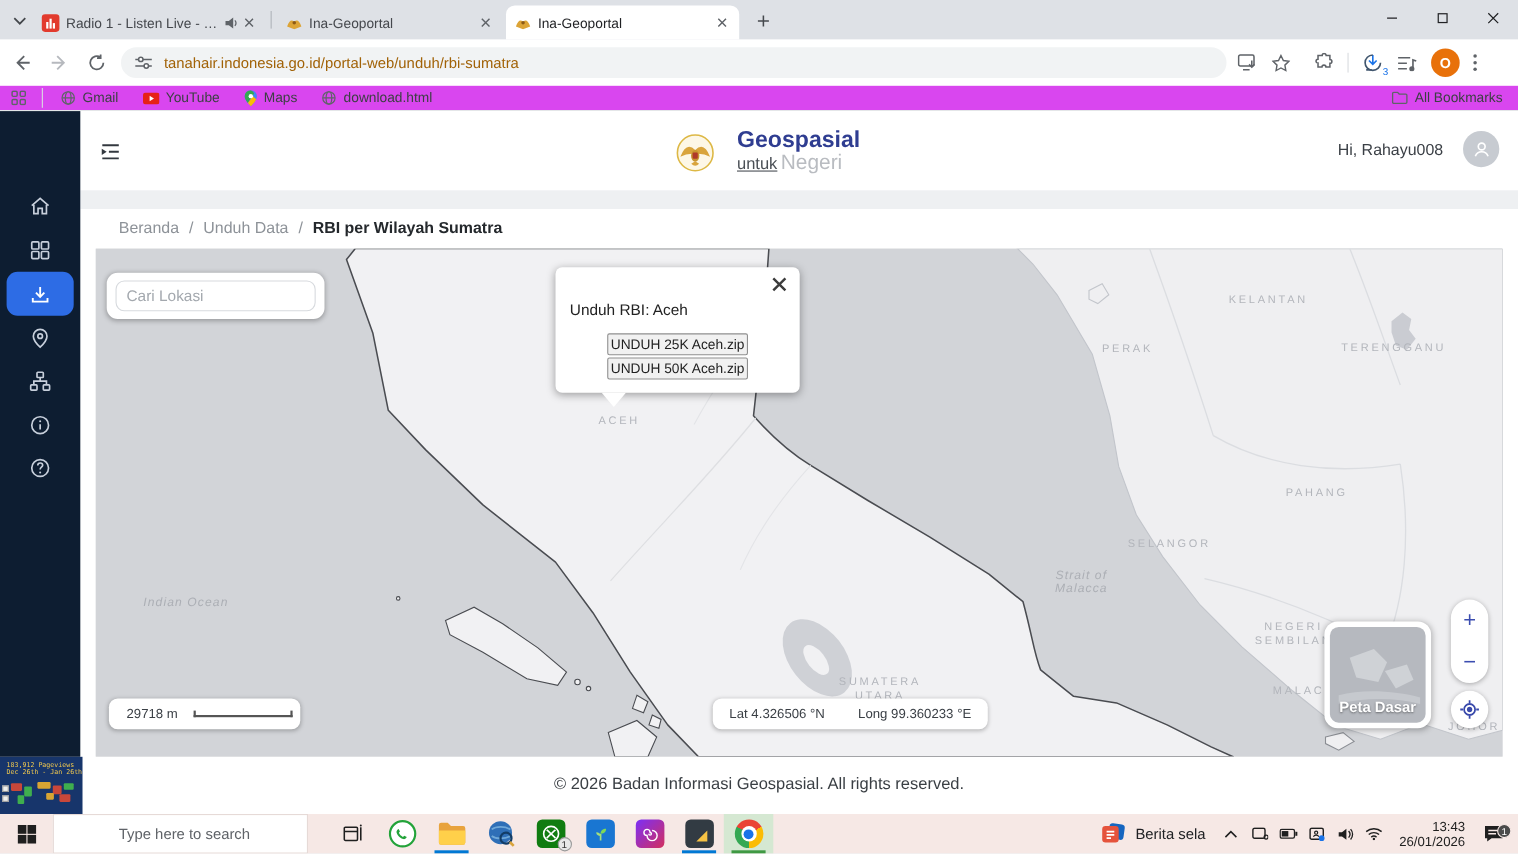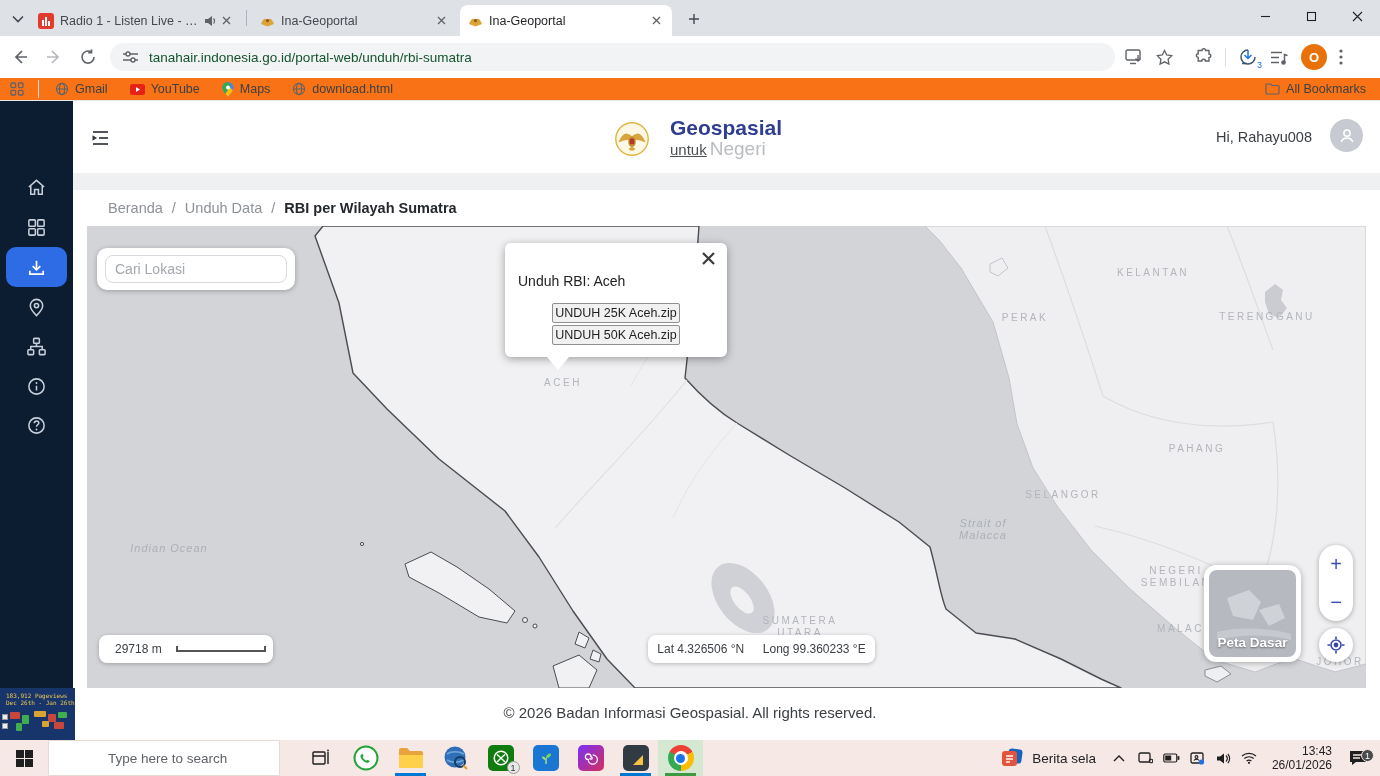--- a/index.html
+++ b/index.html
@@ -19,28 +19,28 @@
   .wincontrols { right:0; top:0; height:36px; display:flex; }
   .wincontrols .wbtn { width:46px; height:32px; display:flex; align-items:center; justify-content:center; color:#202124; }
   .favicon-radio { width:16px; height:16px; border-radius:3px; background:#e23b2e; display:flex; align-items:flex-end; justify-content:center; gap:1px; padding:3px; }
   .favicon-radio i { display:block; width:2px; background:#fff; }
 
   
   .toolbar { left:0; top:36px; width:1380px; height:42px; background:#fff; display:flex; align-items:center; }
   .navbtn { width:28px; height:28px; display:flex; align-items:center; justify-content:center; color:#5f6368; margin-left:6px; }
   .navbtn.disabled { color:#b6b9be; }
   .omnibox { margin-left:8px; width:1005px; height:28px; background:#f1f3f4; border-radius:14px; display:flex; align-items:center; padding:0 12px; }
-  .omnibox .url { font-size:13.5px; color:#14532d; margin-left:10px; }
+  .omnibox .url { font-size:13.5px; color:#a16207; margin-left:10px; }
   .tool-right { display:flex; align-items:center; margin-left:10px; gap:12px; color:#5f6368; }
   .avatar-o { width:26px; height:26px; border-radius:50%; background:#e8710a; color:#fff; font-size:13px; font-weight:bold; display:flex; align-items:center; justify-content:center; }
   .dl-badge { font-size:9px; color:#1a73e8; position:absolute; right:-4px; bottom:-3px; }
   .vsep { width:1px; height:18px; background:#dadce0; }
 
   
-  .bookmarks { left:0; top:78px; width:1380px; height:23px; background:#f97316; border-bottom:1px solid #e4e6e8; display:flex; align-items:center; font-size:12.5px; color:#3c4043; }
+  .bookmarks { left:0; top:78px; width:1380px; height:23px; background:#d946ef; border-bottom:1px solid #e4e6e8; display:flex; align-items:center; font-size:12.5px; color:#3c4043; }
   .bm { display:flex; align-items:center; gap:6px; margin-right:22px; }
   .bm-left { display:flex; align-items:center; margin-left:10px; }
   .allbm { position:absolute; right:14px; display:flex; align-items:center; gap:6px; }
   .ico-globe { width:14px; height:14px; }
 
   
   .page { left:0; top:101px; width:1380px; height:639px; background:#fff; }
   .appheader { left:0; top:0; width:1380px; height:72px; background:#fff; }
   .logo { left:614px; top:16px; display:flex; align-items:center; gap:20px; position:absolute; }
   .logo-text .l1 { font-size:21px; font-weight:bold; color:#2f3d91; line-height:21px; }
@@ -68,21 +68,21 @@
   .searchbox input { border:none; outline:none; flex:1; font-size:14px; color:#0c4a6e; font-family:"Liberation Sans",sans-serif; background:transparent; }
   .searchbox input::placeholder { color:#a3a8ae; }
   .popup { left:418px; top:17px; width:222px; height:114px; background:#fff; border-radius:6px; box-shadow:0 2px 8px rgba(0,0,0,.35); z-index:3; }
   .popup .tail { position:absolute; left:42px; top:114px; width:0; height:0; border:11px solid transparent; border-top:13px solid #fff; border-bottom:0; }
   .popup-title { position:absolute; left:13px; top:30px; font-size:14px; color:#222; }
   .popup-close { position:absolute; right:10px; top:8px; width:16px; height:16px; color:#3c3c3c; }
   .dlbtn { position:absolute; left:47px; width:128px; height:20px; background:#f1f1f1; border:1px solid #8f8f8f; border-radius:2px; font-size:12.5px; color:#1f1f1f; display:flex; align-items:center; justify-content:center; }
   .scalebox { left:12px; top:409px; width:174px; height:28px; background:#fff; border-radius:8px; box-shadow:0 1px 4px rgba(0,0,0,.25); display:flex; align-items:center; z-index:2; }
   .scalebox .txt { font-size:12px; color:#3a3f45; margin-left:16px; }
   .scalebar { margin-left:14px; width:90px; height:6px; border-bottom:2px solid #555; border-left:2px solid #555; border-right:2px solid #555; }
-  .coordbox { left:561px; top:409px; width:227px; height:28px; background:#fff; border-radius:8px; box-shadow:0 1px 4px rgba(0,0,0,.25); display:flex; align-items:center; justify-content:space-around; font-size:12px; color:#3a3f45; z-index:2; }
+  .coordbox { left:561px; top:409px; width:250px; height:28px; background:#fff; border-radius:8px; box-shadow:0 1px 4px rgba(0,0,0,.25); display:flex; align-items:center; justify-content:space-around; font-size:12px; color:#3a3f45; z-index:2; }
   .basemap { left:1117px; top:339px; width:97px; height:97px; background:#fff; border-radius:12px; box-shadow:0 1px 6px rgba(0,0,0,.3); padding:5px; z-index:2; }
   .basemap .thumb { width:87px; height:87px; border-radius:8px; background:#b6b9bf; position:relative; overflow:hidden; }
   .basemap .lbl { position:absolute; left:0; right:0; bottom:7px; text-align:center; color:#fff; font-weight:bold; font-size:13.5px; text-shadow:0 1px 2px rgba(0,0,0,.45); }
   .zoompill { left:1232px; top:319px; width:34px; height:76px; background:#fff; border-radius:17px; box-shadow:0 1px 5px rgba(0,0,0,.3); display:flex; flex-direction:column; z-index:2; }
   .zoompill div { flex:1; display:flex; align-items:center; justify-content:center; font-size:20px; color:#3b4db0; }
   .locatebtn { left:1232px; top:402px; width:34px; height:34px; background:#fff; border-radius:50%; box-shadow:0 1px 5px rgba(0,0,0,.3); display:flex; align-items:center; justify-content:center; z-index:2; }
 
   .pagefooter { left:0; top:587px; width:1380px; height:52px; background:#fff; text-align:center; padding-top:16px; font-size:15px; color:#3a3f44; }
   .counter-widget { left:0; top:587px; width:75px; height:52px; background:#17356b; z-index:6; padding:4px 2px 0 6px; }
   .counter-widget .t { font-size:6px; color:#f0c84e; font-family:"DejaVu Sans Mono",monospace; line-height:7px; white-space:nowrap; }

